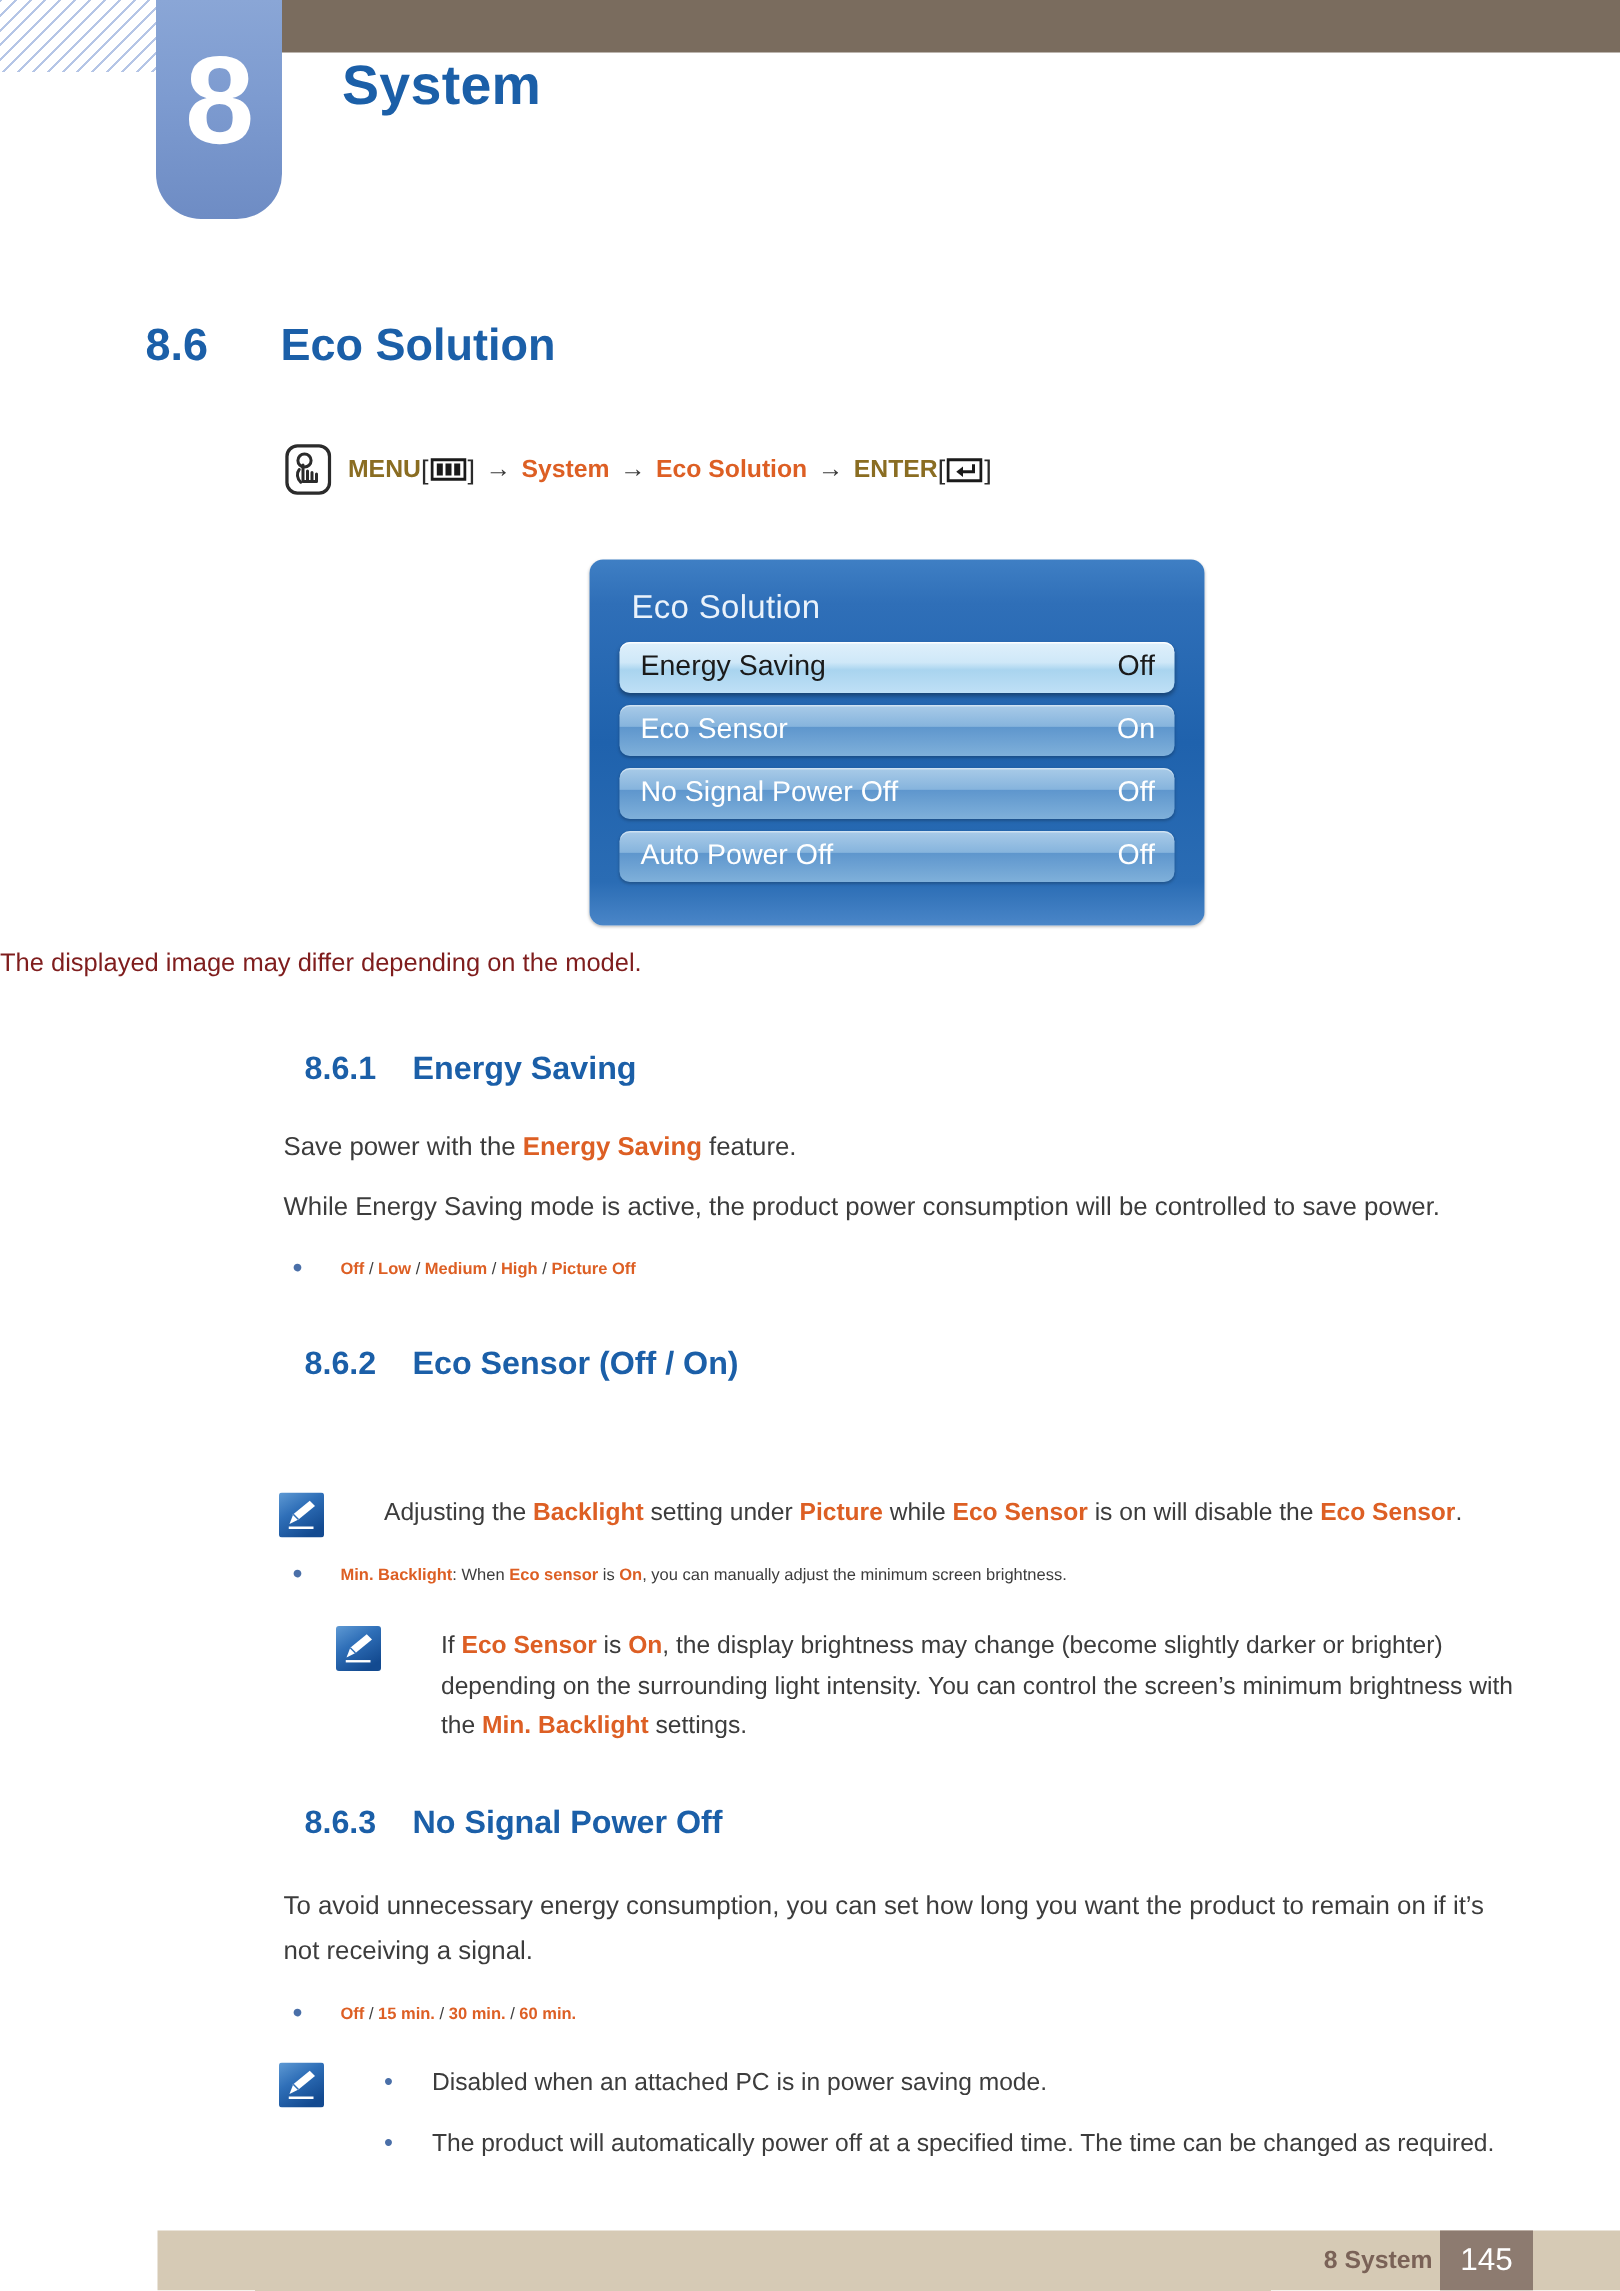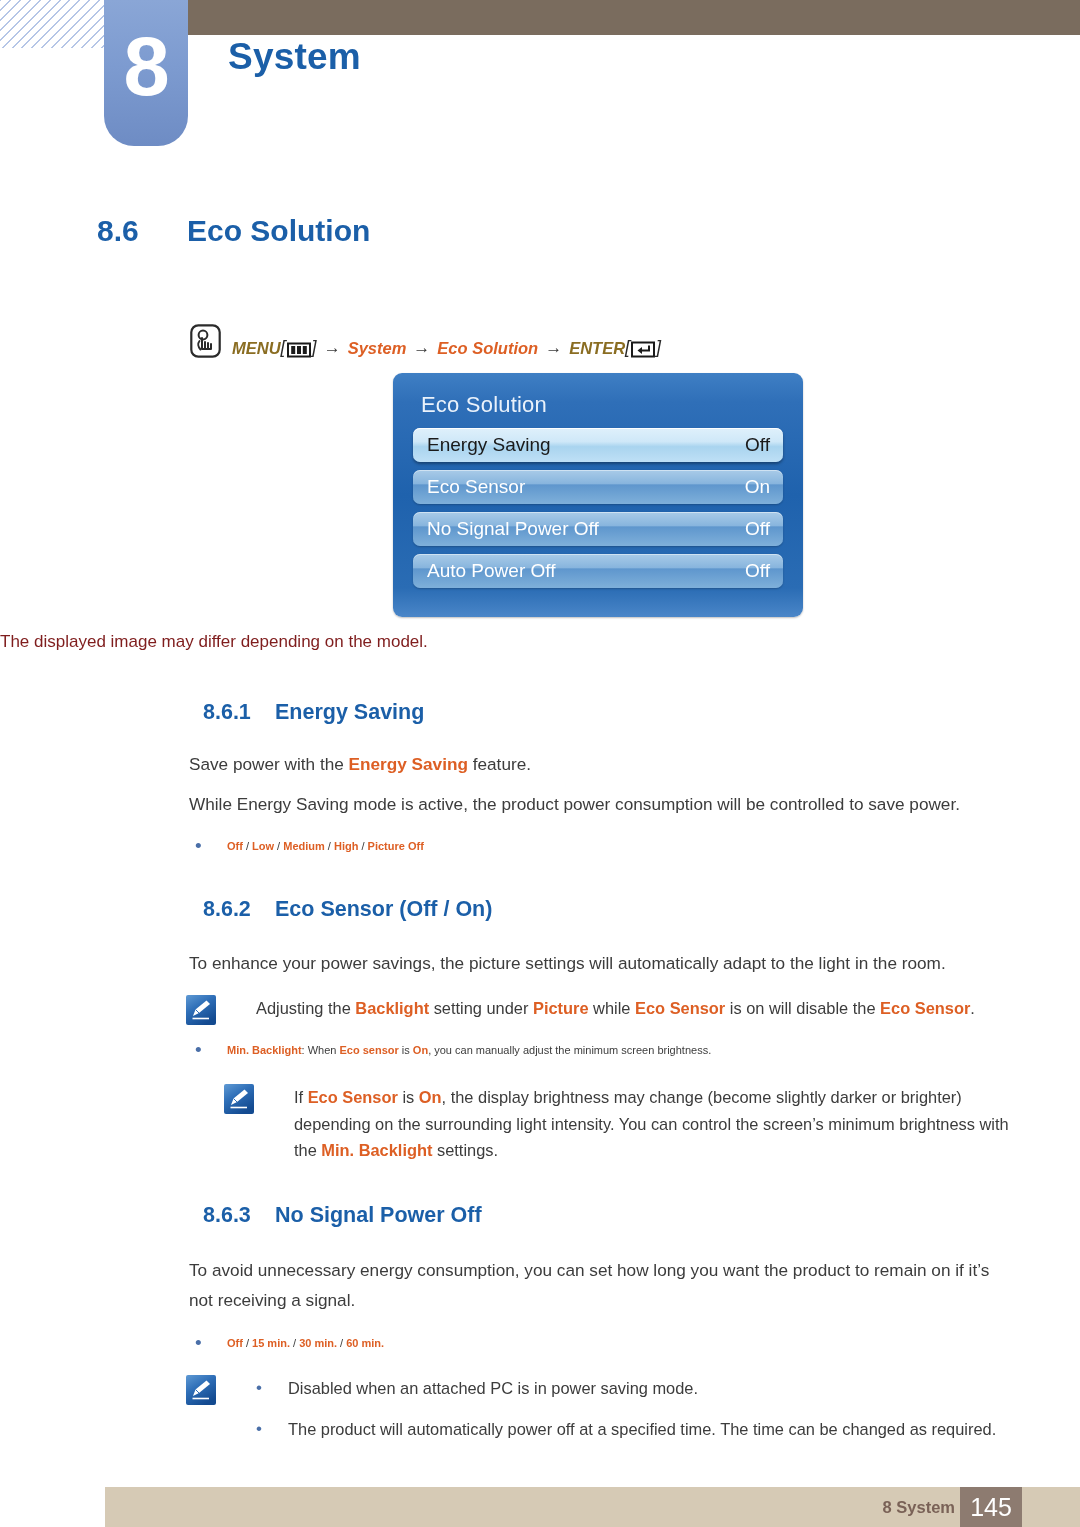--- a/index.html
+++ b/index.html
@@ -40,23 +40,23 @@
     color: #1b5fa8; font-size: 37px; font-weight: 700; letter-spacing: .2px;
   }
 
   
   .h1wrap { position: absolute; left: 97px; top: 214px; display: flex; align-items: baseline; }
   .h1num { color: #1b5fa8; font-size: 30px; font-weight: 700; width: 90px; }
   .h1txt { color: #1b5fa8; font-size: 30px; font-weight: 700; }
 
   
   .menupath {
-    position: absolute; left: 190px; top: 324px;
-    display: flex; align-items: flex-end; gap: 0px;
-    font-size: 16.5px; font-weight: 700; white-space: nowrap; font-style: italic;
+    position: absolute; left: 190px; top: 296px;
+    display: flex; align-items: center; gap: 0px;
+    font-size: 16.5px; font-weight: 700; white-space: nowrap;
   }
   .touch-icon { width: 31px; height: 34px; margin-right: 11px; flex: none; }
   .mp-gold { color: #8a6d22; }
   .mp-orange { color: #dd5f24; }
   .mp-arrow { color: #3a3a3a; font-weight: 400; padding: 0 7px; font-size: 17px; }
   .mp-br { color: #2b2b2b; font-weight: 400; font-size: 18px; }
   .key-icon { vertical-align: middle; margin: 0 1px; }
 
   
   .osd {
@@ -110,21 +110,21 @@
     position: absolute; left: 105px; top: 1487px; width: 975px; height: 40px;
     background: #d6cab5;
   }
   .foottext {
     position: absolute; top: 1487px; right: 125px; height: 40px;
     display: flex; align-items: center;
     color: #7a6257; font-size: 16.5px; font-weight: 700;
   }
   .pagebox {
     position: absolute; top: 1487px; right: 58px; width: 62px; height: 40px;
-    background: #8d7b70; color: #ffffff; font-size: 25px;
+    background: #8d7b70; color: #ffffff; font-size: 21px;
     display: flex; align-items: center; justify-content: center;
   }
 </style>
 </head>
 <body>
 
 <div class="page">
 
   <div class="hatch"></div>
   <div class="brownbar"></div>
@@ -203,21 +203,20 @@
   <div class="bullet" style="left:189px; top:833px">
     <span class="dot">•</span>
     <span class="txt"><span class="or">Off</span><span> / </span><span class="or">Low</span><span> / </span><span class="or">Medium</span><span> / </span><span class="or">High</span><span> / </span><span class="or">Picture Off</span></span>
   </div>
 
   <div class="h2wrap" style="top:897px">
     <span class="h2num">8.6.2</span>
     <span class="h2txt">Eco Sensor (Off / On)</span>
   </div>
 
-  <div class="p" style="top:948px">To enhance your power savings, the picture settings will automatically adapt to the light in the room.</div>
 
   <div class="note" style="left:186px; top:995px; width:830px">
     <svg class="noteicon" viewBox="0 0 30 30">
       <defs>
         <linearGradient id="ng1" x1="0" y1="0" x2="0.6" y2="1">
           <stop offset="0%" stop-color="#5f9ad4"></stop>
           <stop offset="45%" stop-color="#2f6fb8"></stop>
           <stop offset="100%" stop-color="#134a90"></stop>
         </linearGradient>
       </defs>

